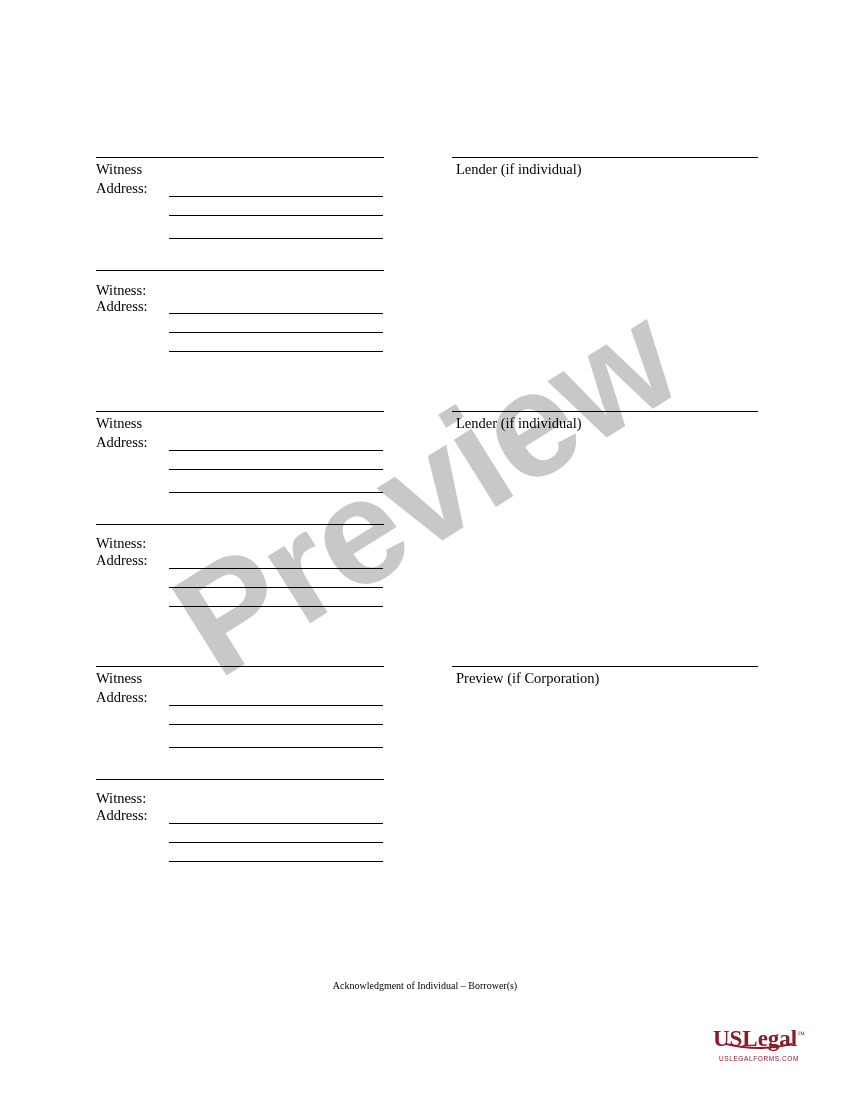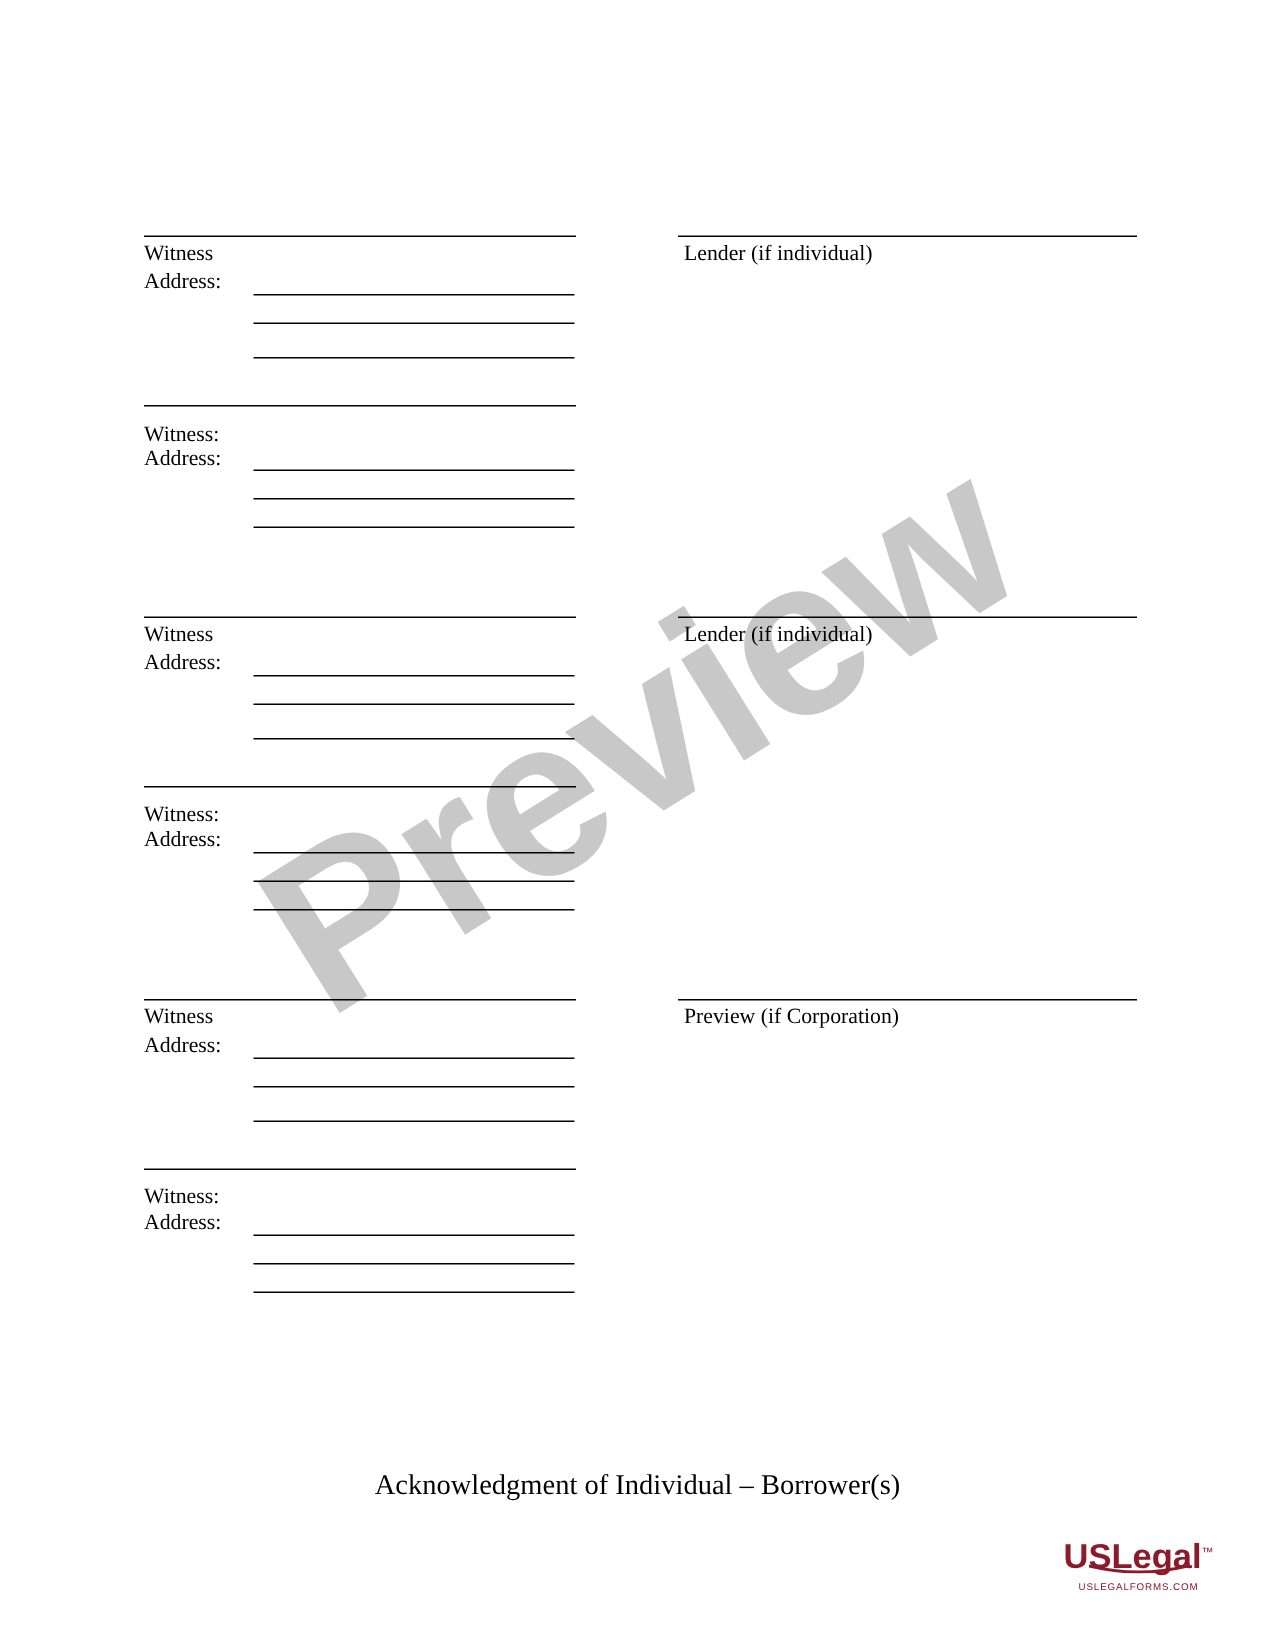--- a/index.html
+++ b/index.html
@@ -75,34 +75,34 @@
     white-space: nowrap;
   }
 
   
   .footer-title {
     position: absolute;
     left: 0;
     top: 980px;
     width: 850px;
     text-align: center;
-    font-size: 19px;
+    font-size: 10px;
   }
 
   
   .logo {
     position: absolute;
     left: 700px;
     top: 1022px;
     width: 118px;
     text-align: center;
     z-index: 11;
   }
   .logo-main {
-    font-family: Liberation Sans, sans-serif;
+    font-family: Liberation Serif, serif;
     font-size: 23px;
     line-height: 25px;
     font-weight: bold;
     color: #8c1a2b;
     letter-spacing: 0px;
     position: relative;
     white-space: nowrap;
   }
   .logo-main .us { color: #8c1a2b; }
   .logo-main .legal { color: #8c1a2b; }

